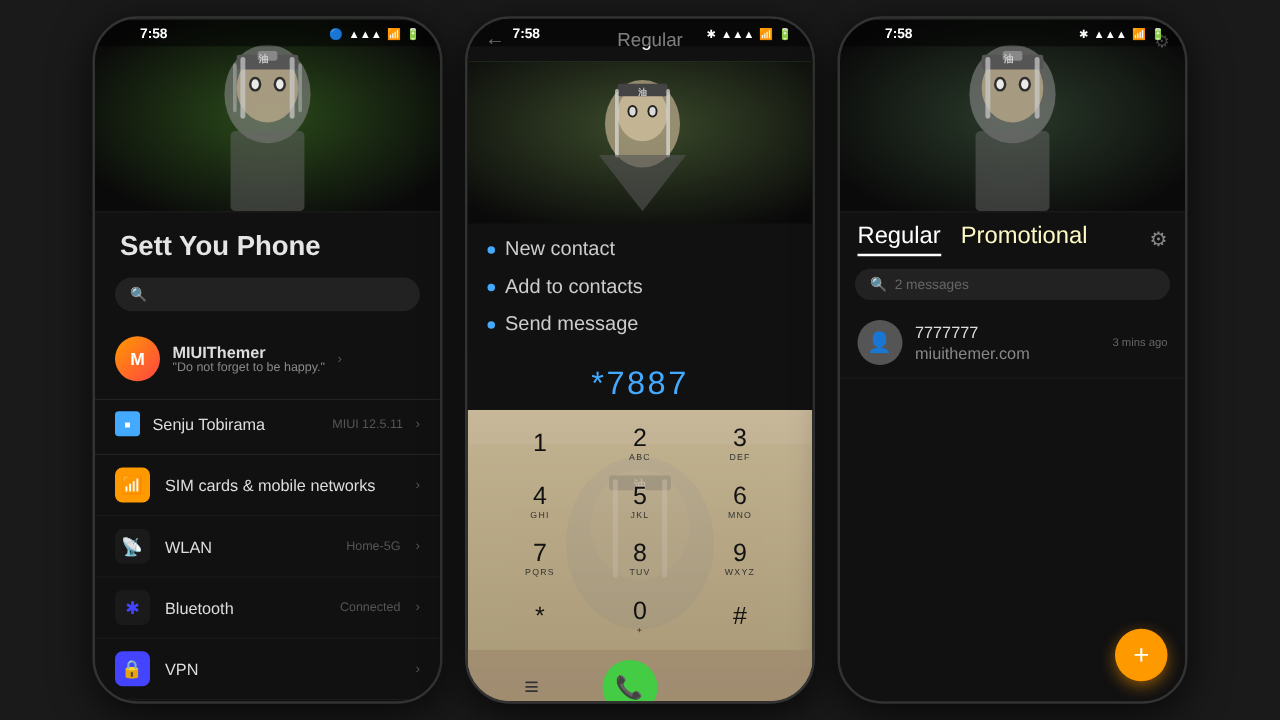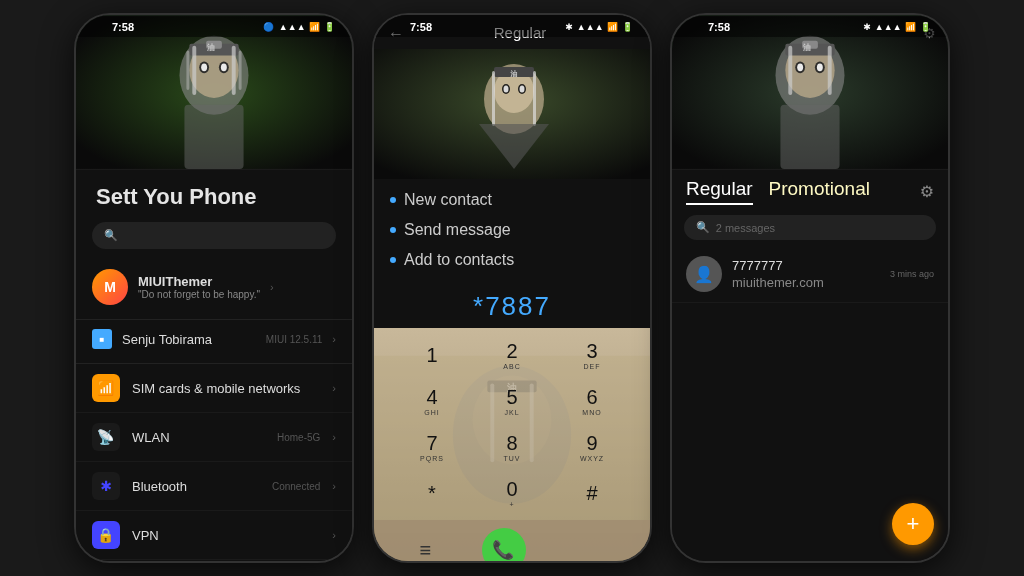--- a/index.html
+++ b/index.html
@@ -417,25 +417,25 @@
       </svg>
     </div>
 
     <div class="contact-actions">
       <div class="contact-action-btn">
         <div class="action-dot"></div>
         <span>New contact</span>
       </div>
       <div class="contact-action-btn">
         <div class="action-dot"></div>
-        <span>Send message</span>
+        <span>Add to contacts</span>
       </div>
       <div class="contact-action-btn">
         <div class="action-dot"></div>
-        <span>Add to contacts</span>
+        <span>Send message</span>
       </div>
     </div>
 
     <div class="dialer-number">*7887</div>
 
     <div class="dialer-pad-bg">
       <svg style="position:absolute;top:0;left:0;width:100%;height:100%;opacity:0.35" viewBox="0 0 280 180" xmlns="http://www.w3.org/2000/svg">
         <rect width="280" height="180" fill="#b8a880"></rect>
         <ellipse cx="140" cy="80" rx="60" ry="70" fill="#888" opacity="0.4"></ellipse>
         <ellipse cx="140" cy="65" rx="40" ry="45" fill="#b8a888" opacity="0.6"></ellipse>

